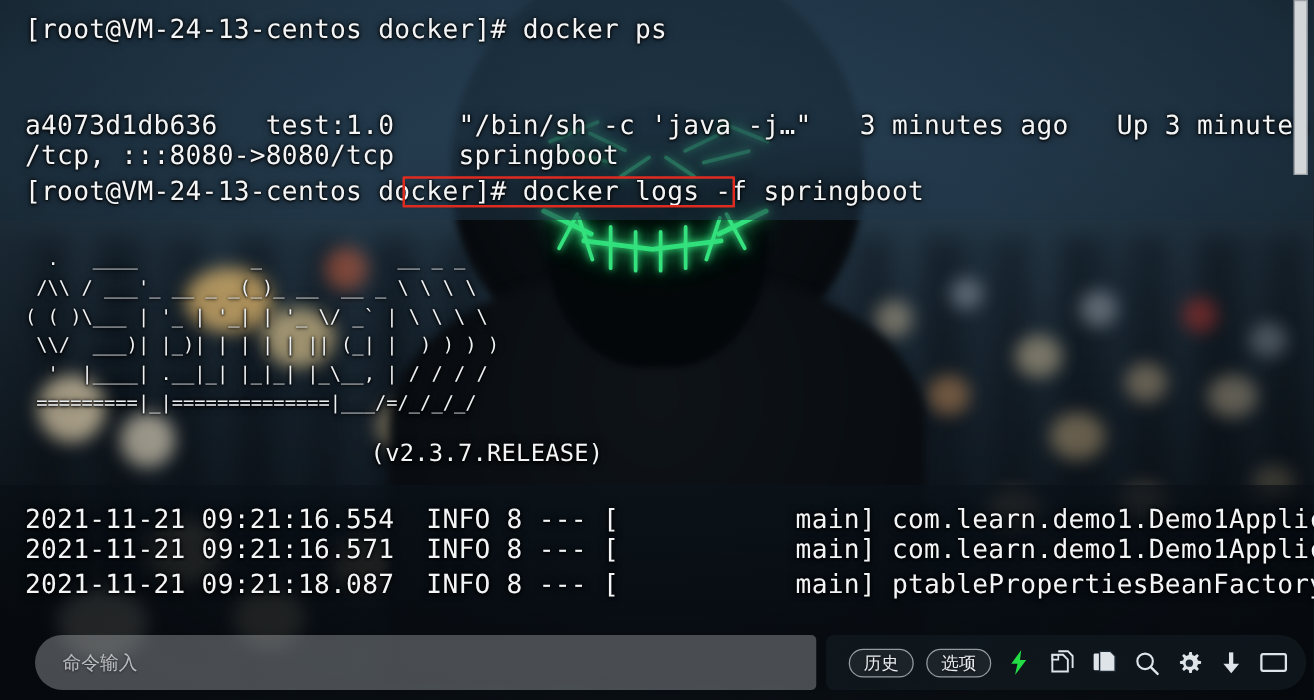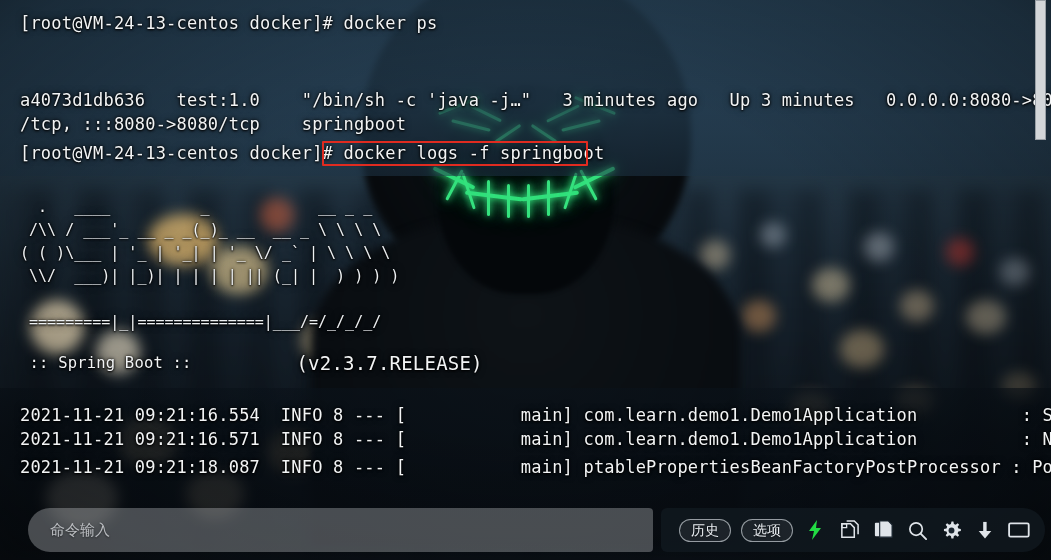--- a/index.html
+++ b/index.html
@@ -65,21 +65,21 @@
               background:linear-gradient(180deg, rgba(36,62,82,.80) 0%, rgba(34,58,77,.76) 60%, rgba(30,52,70,.55) 100%); }
   .tint-bottom { position:absolute; left:0; right:0; top:388px; bottom:0;
               background:linear-gradient(180deg, rgba(10,18,26,.62) 0%, rgba(9,16,23,.80) 28%, rgba(8,14,21,.74) 72%, rgba(10,16,23,.45) 100%); }
   .vignette { position:absolute; inset:0;
               background:radial-gradient(ellipse at 50% 45%, rgba(0,0,0,0) 40%, rgba(0,0,0,.30) 85%, rgba(0,0,0,.50) 100%); }
 
   
   #terminal { position:absolute; inset:0; z-index:5; padding:0; }
   .line {
     position:absolute; left:20px; white-space:pre;
-    color:#f2f4f5; font-size:17px; line-height:23px;
+    color:#f2f4f5; font-size:21px; line-height:23px;
     font-family:"DejaVu Sans Mono","Liberation Mono",monospace;
     letter-spacing:.2px;
     text-shadow:0 0 3px rgba(0,0,0,.95),0 1px 2px rgba(0,0,0,.9),0 0 7px rgba(0,0,0,.7);
   }
   .banner {
     position:absolute; left:20px; white-space:pre;
     color:#eef1f3; font-size:15px; line-height:23px;
     font-family:"DejaVu Sans Mono","Liberation Mono",monospace;
     text-shadow:0 0 3px rgba(0,0,0,.95),0 1px 2px rgba(0,0,0,.95),0 0 8px rgba(0,0,0,.75);
   }
@@ -203,23 +203,23 @@
   <div class="line" style="top:89px">a4073d1db636   test:1.0    "/bin/sh -c 'java -j…"   3 minutes ago   Up 3 minutes   0.0.0.0:8080-&gt;8080</div>
   <div class="line" style="top:113px">/tcp, :::8080-&gt;8080/tcp    springboot</div>
   <div class="line" style="top:142px">[root@VM-24-13-centos docker]# docker logs -f springboot</div>
 
   <div class="hl-box" style="left:322px; top:141px; width:266px; height:25px;"></div>
 
   <div class="banner" style="top:196px">  .   ____          _            __ _ _</div>
   <div class="banner" style="top:219px"> /\\ / ___'_ __ _ _(_)_ __  __ _ \ \ \ \</div>
   <div class="banner" style="top:242px">( ( )\___ | '_ | '_| | '_ \/ _` | \ \ \ \</div>
   <div class="banner" style="top:265px"> \\/  ___)| |_)| | | | | || (_| |  ) ) ) )</div>
+  <div class="banner" style="top:288px">  '  |____| .__|_| |_|_| |_\__, | / / / /</div>
   <div class="banner" style="top:311px"> =========|_|==============|___/=/_/_/_/</div>
 
-  <div class="line" style="top:352px; font-size:15.5px"> :: Spring Boot :: </div>
   <div class="line" style="top:352px; left:215px; font-size:19px">       (v2.3.7.RELEASE)</div>
 
   <div class="line" style="top:404px">2021-11-21 09:21:16.554  INFO 8 --- [           main] com.learn.demo1.Demo1Application          : Starti</div>
   <div class="line" style="top:428px">2021-11-21 09:21:16.571  INFO 8 --- [           main] com.learn.demo1.Demo1Application          : No act</div>
   <div class="line" style="top:456px">2021-11-21 09:21:18.087  INFO 8 --- [           main] ptablePropertiesBeanFactoryPostProcessor : Post-p</div>
 </div>
 
 <div id="scrollbar-track">
   <div id="scrollbar-thumb"></div>
 </div>

